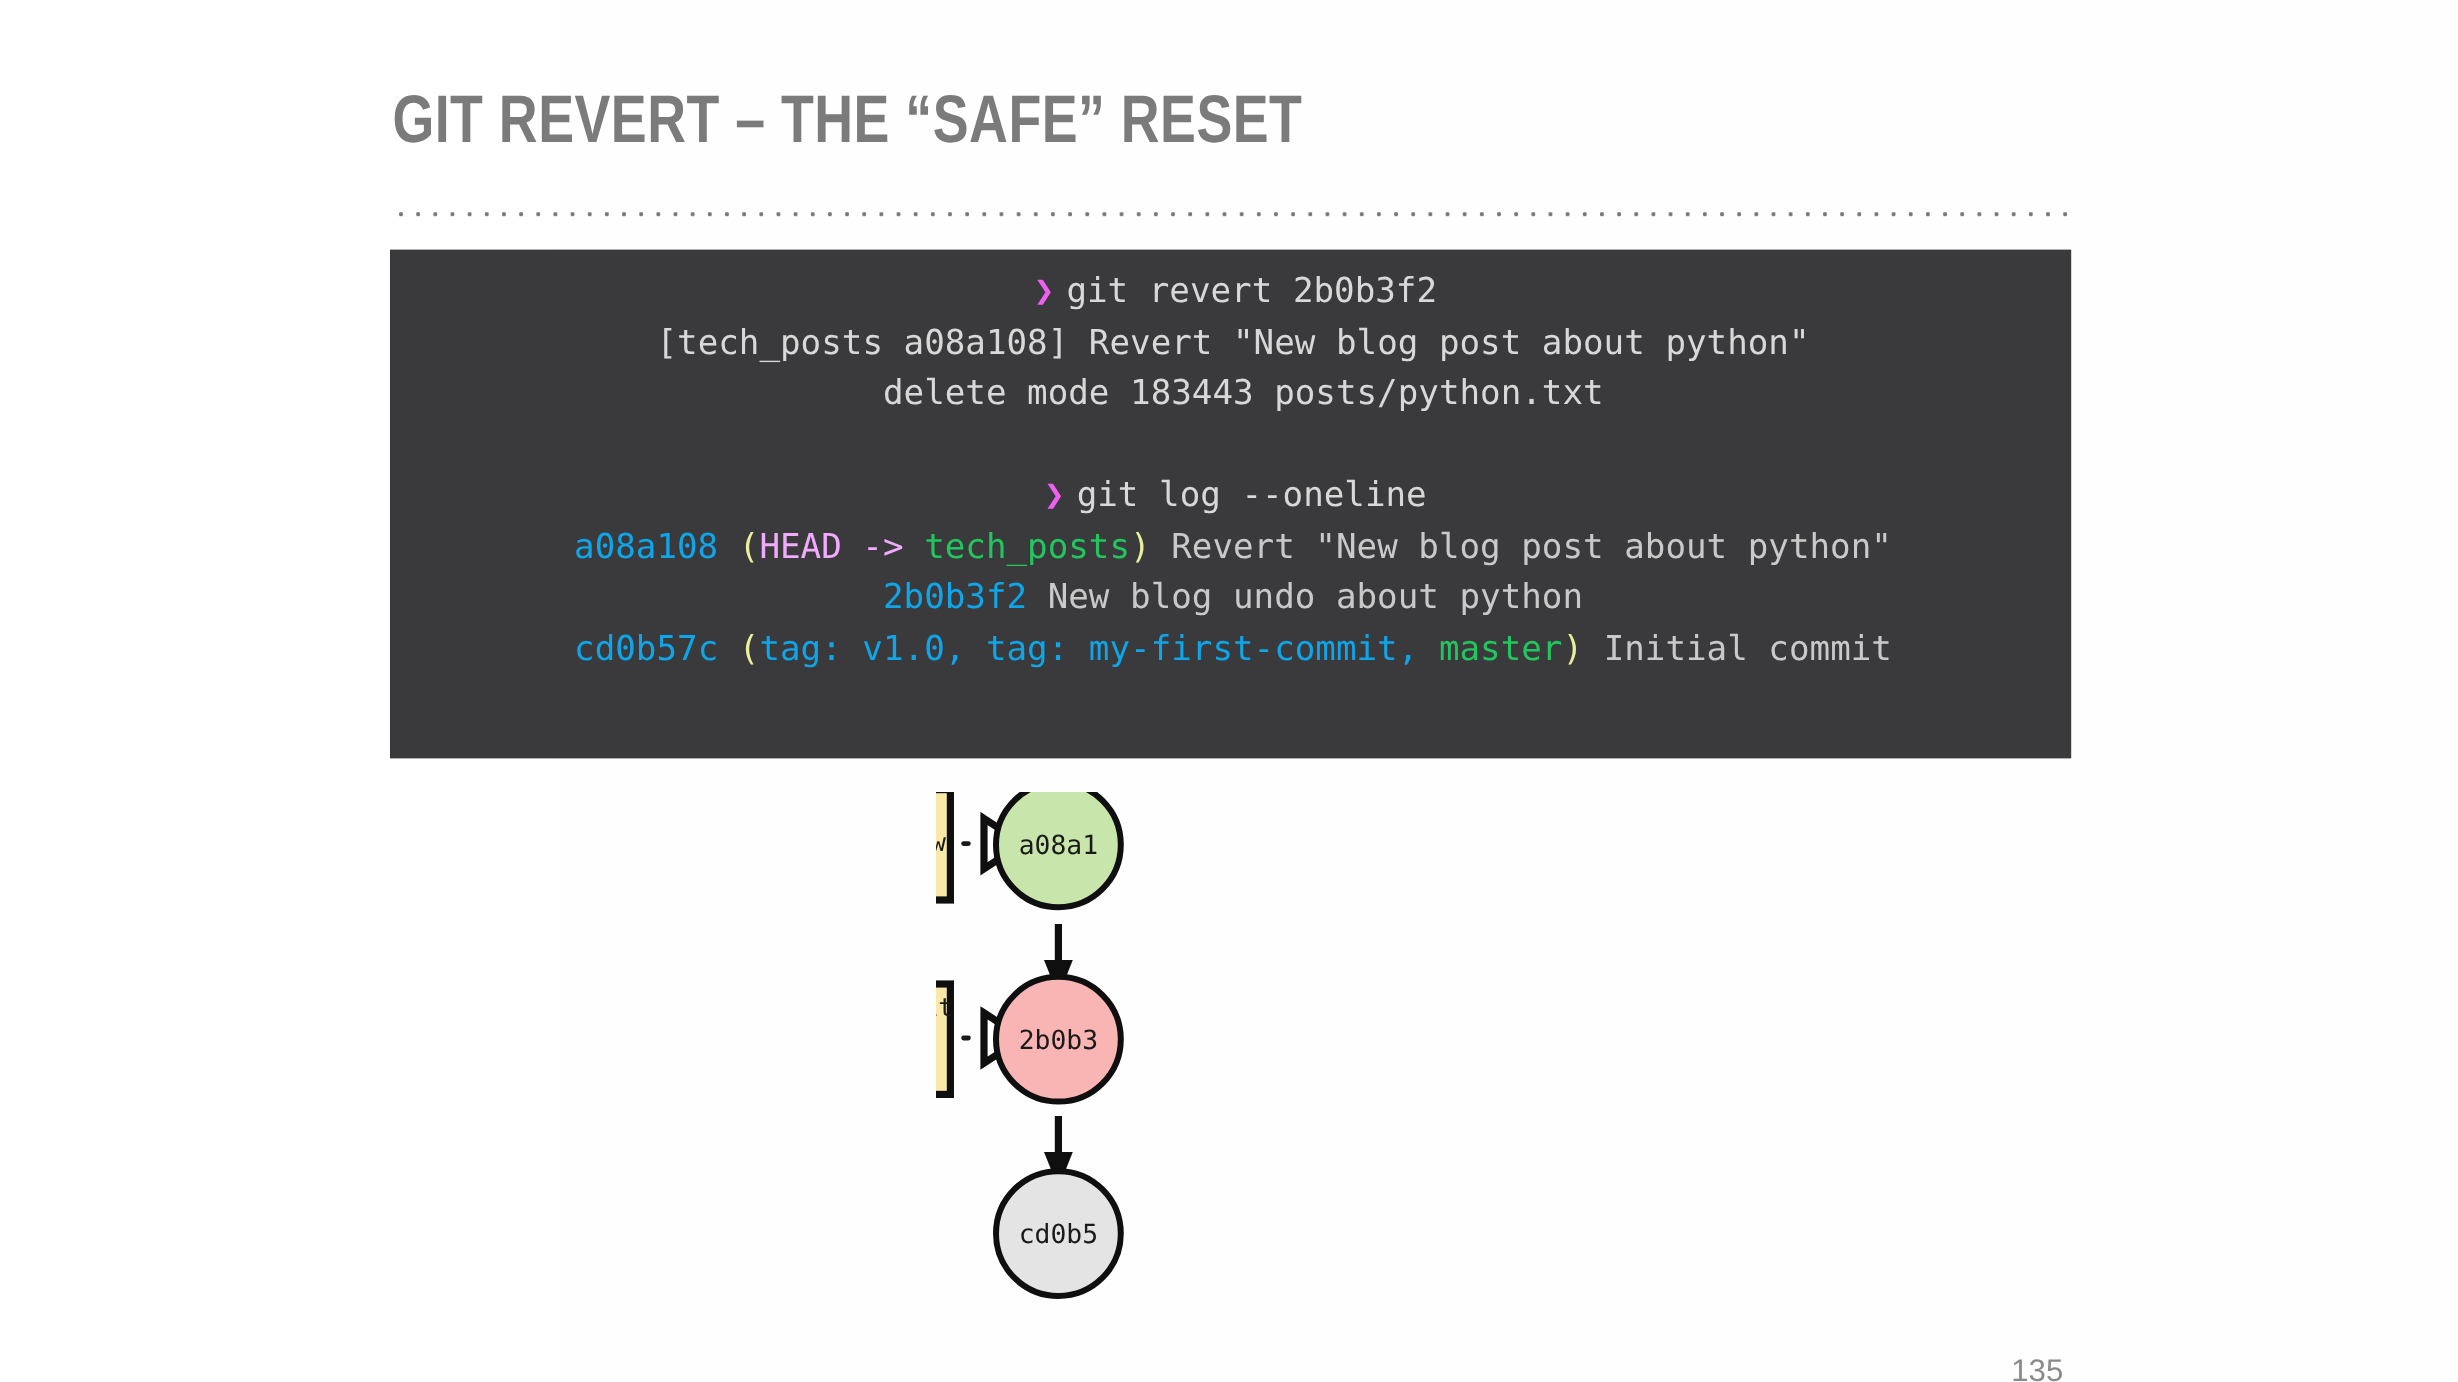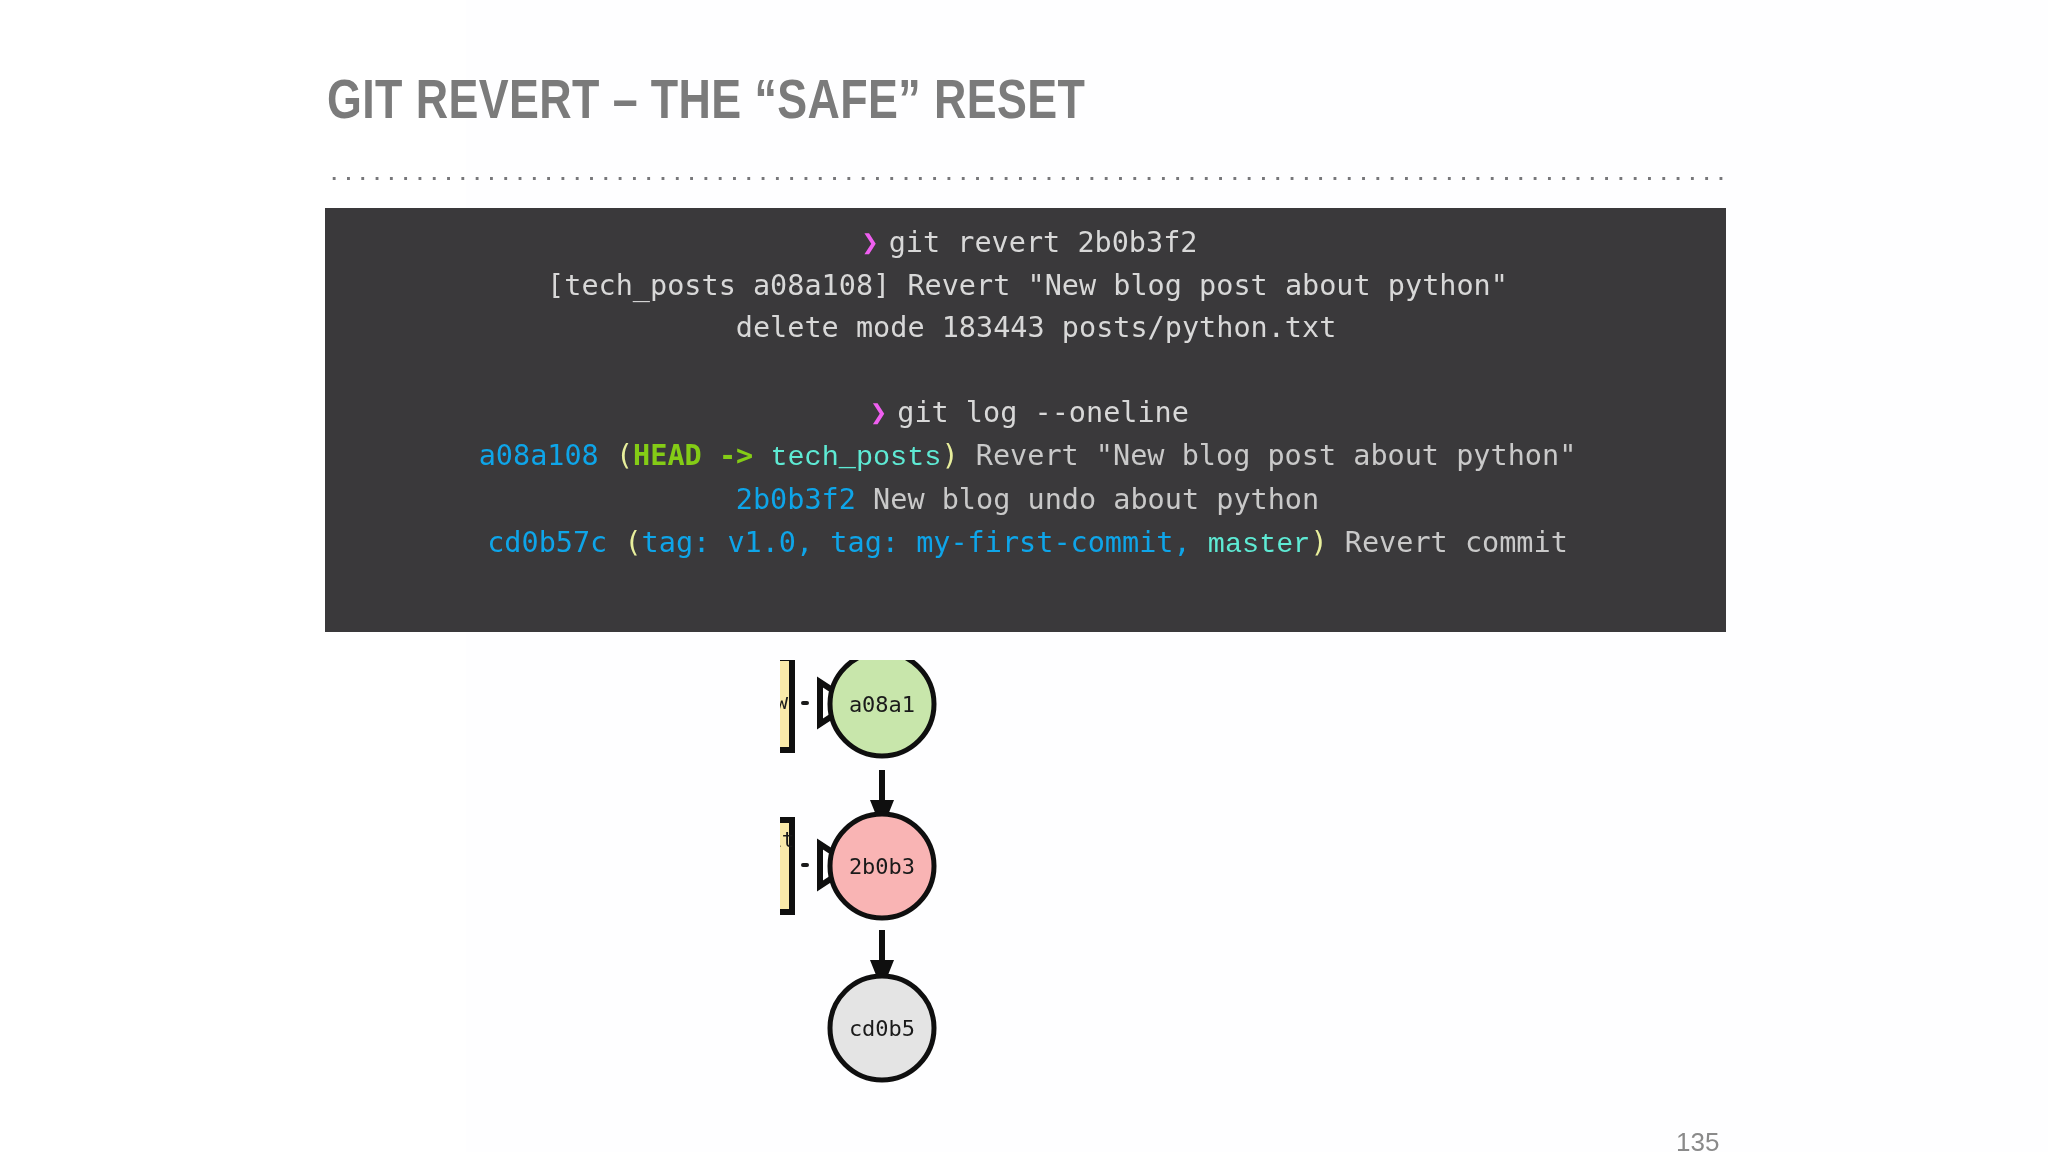--- a/index.html
+++ b/index.html
@@ -77,23 +77,23 @@
   }
   .term-line.blank { height: 42.5px; }
   .term-line.cmd { padding-left: 0; }
   .chev {
     color: #ef5ff0;
     font-weight: 700;
     padding-left: 8px;
     padding-right: 10px;
   }
   .c-hash   { color: #0ea5e9; }
-  .c-ref    { color: #5eead4; font-family: Liberation Mono, monospace; }
+  .c-ref    { color: #22c55e; }
   .c-paren  { color: #e8ef9c; }
-  .c-plain  { color: #84cc16; font-weight: bold; }
+  .c-plain  { color: #f0abfc; }
   .c-dim    { color: #c9c9c9; }
 
   
   .diagram {
     position: absolute;
     left: 780px;
     top: 660px;
     width: 480px;
     height: 470px;
   }
@@ -142,21 +142,21 @@
   <div class="term-line"> delete mode 183443 posts/python.txt</div>
 
   <div class="term-line blank"></div>
 
   <div class="term-line cmd"><span class="chev">❯</span><span>git log --oneline</span></div>
 
   <div class="term-line"><span class="c-hash">a08a108</span><span class="c-paren"> (</span><span class="c-plain">HEAD -&gt; </span><span class="c-ref">tech_posts</span><span class="c-paren">)</span><span class="c-dim"> Revert "New blog post about python"</span></div>
 
   <div class="term-line"><span class="c-hash">2b0b3f2</span><span class="c-dim"> New blog undo about python</span></div>
 
-  <div class="term-line"><span class="c-hash">cd0b57c</span><span class="c-paren"> (</span><span class="c-hash">tag: v1.0, tag: my-first-commit, </span><span class="c-ref">master</span><span class="c-paren">)</span><span class="c-dim"> Revert commit</span></div>
+  <div class="term-line"><span class="c-hash">cd0b57c</span><span class="c-paren"> (</span><span class="c-hash">tag: v1.0, tag: my-first-commit, </span><span class="c-ref">master</span><span class="c-paren">)</span><span class="c-dim"> Initial commit</span></div>
 
 </div>
 
 <div class="diagram">
   <svg width="480" height="470" viewBox="0 0 480 470" xmlns="http://www.w3.org/2000/svg">
 
     <g>
       <line x1="102" y1="110" x2="102" y2="148" stroke="#0f0f0f" stroke-width="6"></line>
       <polygon points="102,170 90,140 114,140" fill="#0f0f0f"></polygon>
     </g>

